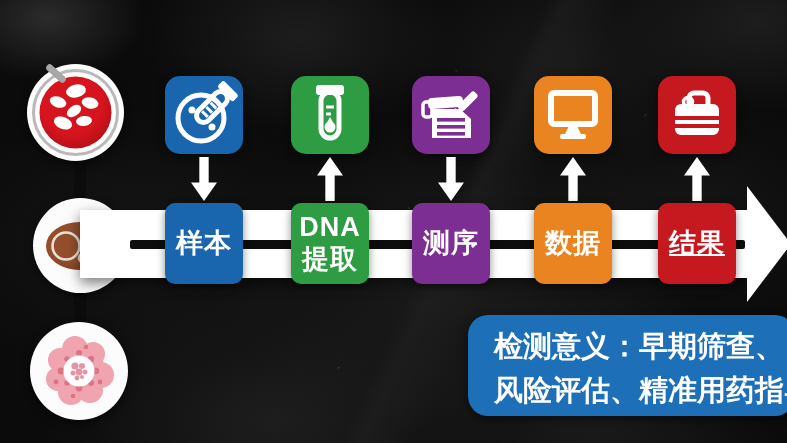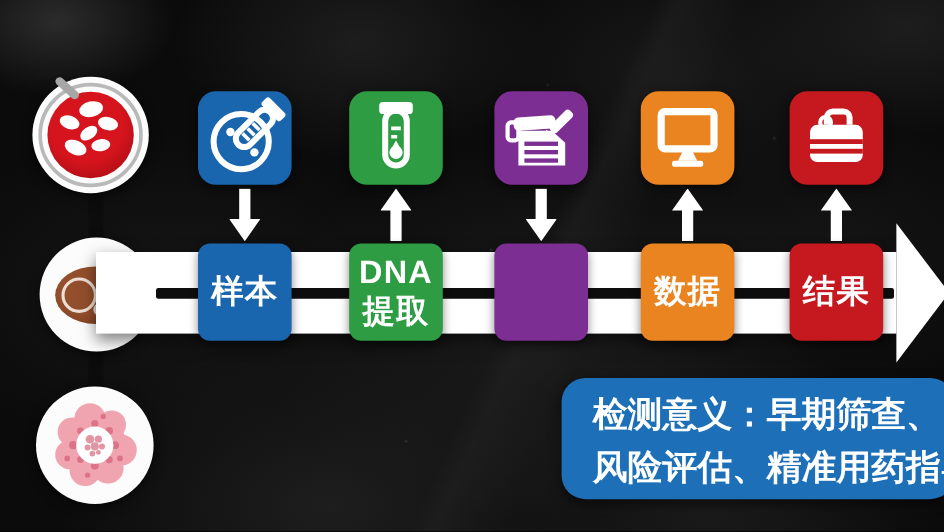--- a/index.html
+++ b/index.html
@@ -205,20 +205,21 @@
       <rect x="25" y="49" width="28" height="3.6" fill="currentColor"></rect>
       <rect x="25" y="56" width="28" height="3.6" fill="currentColor"></rect>
       <g transform="rotate(45 54 27)">
         <rect x="50" y="13" width="8" height="23" rx="3" fill="#fff"></rect>
         <path d="M50 38 h8 l-4 7 z" fill="#fff"></path>
       </g>
     </svg>
   </div>
   <div class="flow-arrow down a2"></div>
   <div class="step-label x2" style="background-color: rgb(124, 46, 146);">
+    <span>测序</span>
   </div>
 
   <div class="icon-box x3" style="background-color: rgb(234, 132, 33); color: rgb(234, 132, 33);">
     <svg viewBox="0 0 78 78">
       <rect x="17" y="17" width="44" height="31" rx="3" fill="none" stroke="#fff" stroke-width="6"></rect>
       <path d="M35 50 h8 l4 8 h-16 z" fill="#fff"></path>
       <rect x="26" y="58" width="26" height="5" rx="2" fill="#fff"></rect>
     </svg>
   </div>
   <div class="flow-arrow up a3"></div>
@@ -229,21 +230,21 @@
   <div class="icon-box x4" style="background-color: rgb(198, 24, 31); color: rgb(198, 24, 31);">
     <svg viewBox="0 0 78 78">
       <path d="M31 28 v-6 a5 5 0 0 1 5-5 h9 a5 5 0 0 1 5 5 v6" fill="none" stroke="#fff" stroke-width="5"></path>
       <circle cx="30" cy="26" r="4.5" fill="none" stroke="#fff" stroke-width="3.5"></circle>
       <rect x="17" y="28" width="44" height="31" rx="6" fill="#fff"></rect>
       <rect x="17" y="40" width="44" height="4" fill="currentColor"></rect>
       <rect x="17" y="48" width="44" height="4" fill="currentColor"></rect>
     </svg>
   </div>
   <div class="flow-arrow up a4"></div>
-  <div class="step-label x4" style="background-color: rgb(198, 24, 31);">
+  <div class="step-label x4" style="background-color: rgb(198, 24, 31); text-decoration: underline;">
     <span>结果</span>
   </div>
 
   <div class="info-box" style="background-color: rgb(29, 112, 184);">
     <div>检测意义：早期筛查、</div>
     <div>风险评估、精准用药指导</div>
   </div>
 </div>
 
 </body></html>

